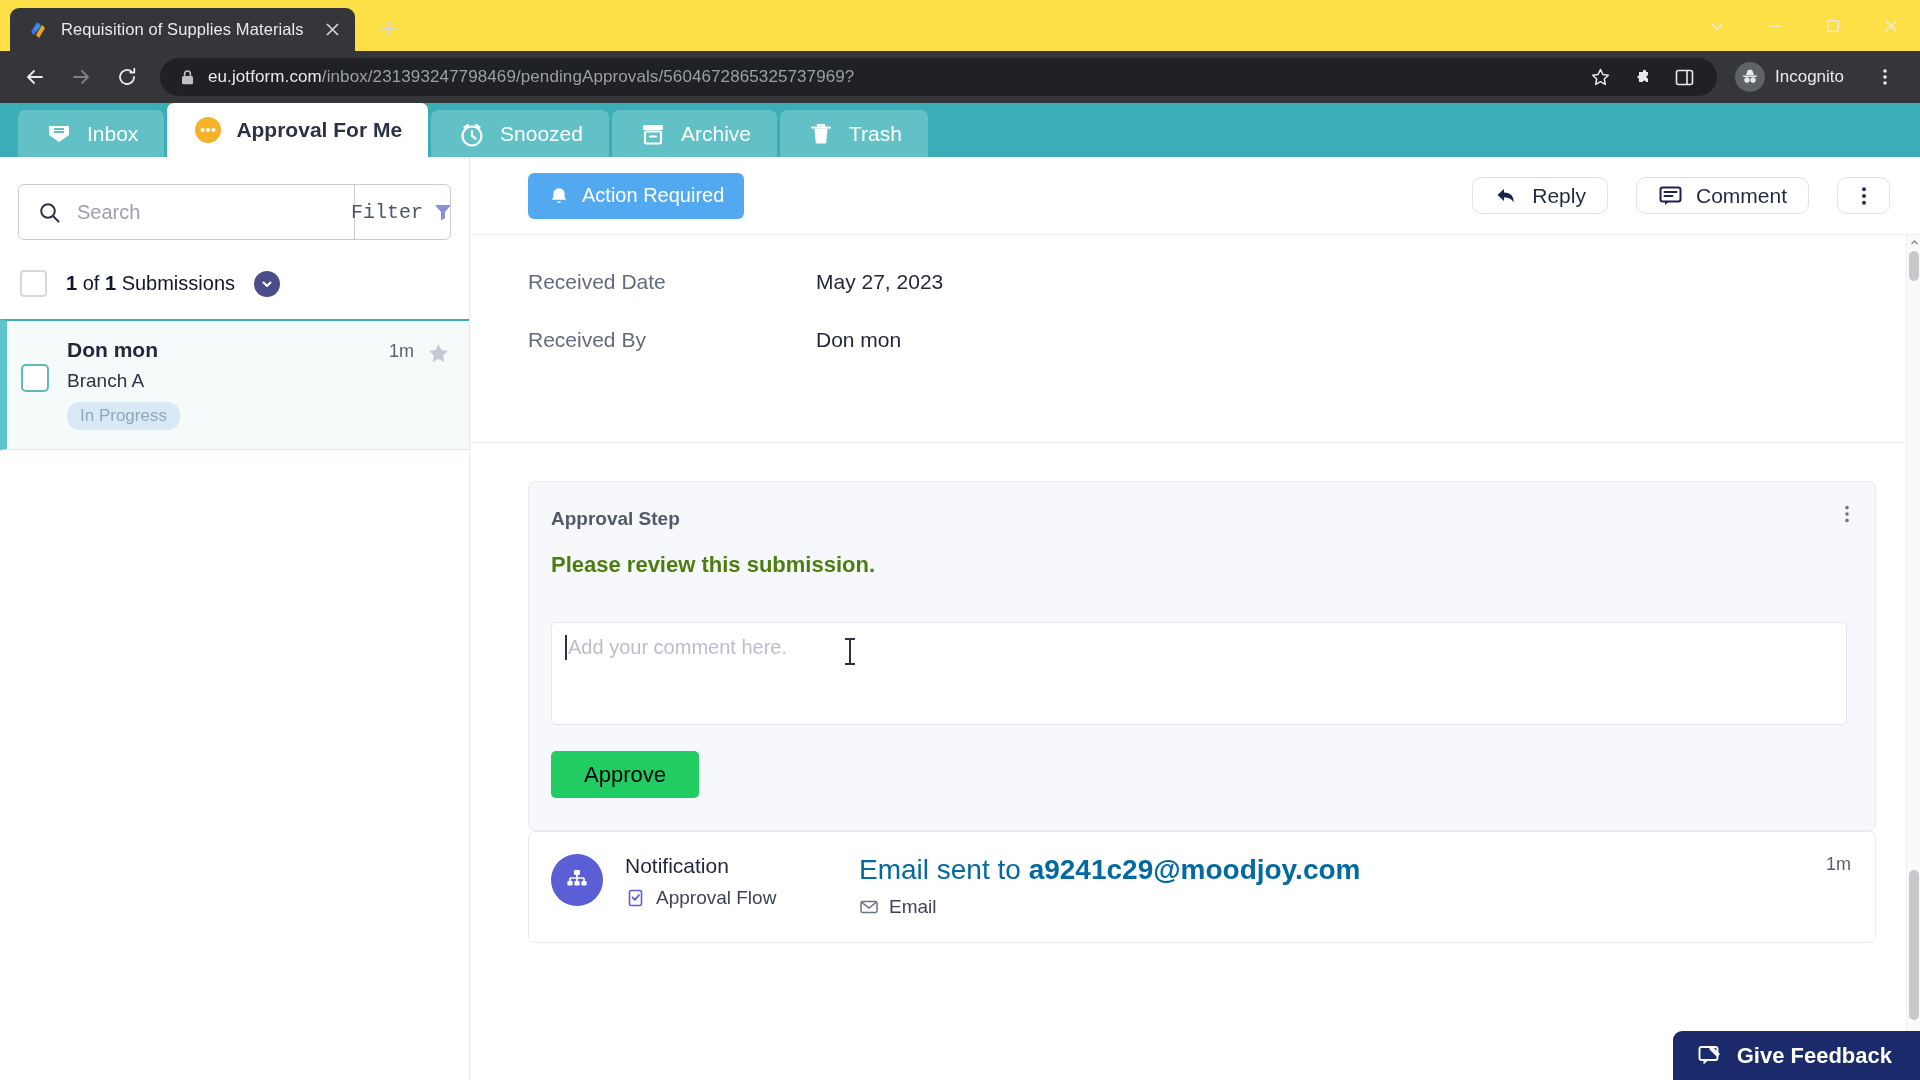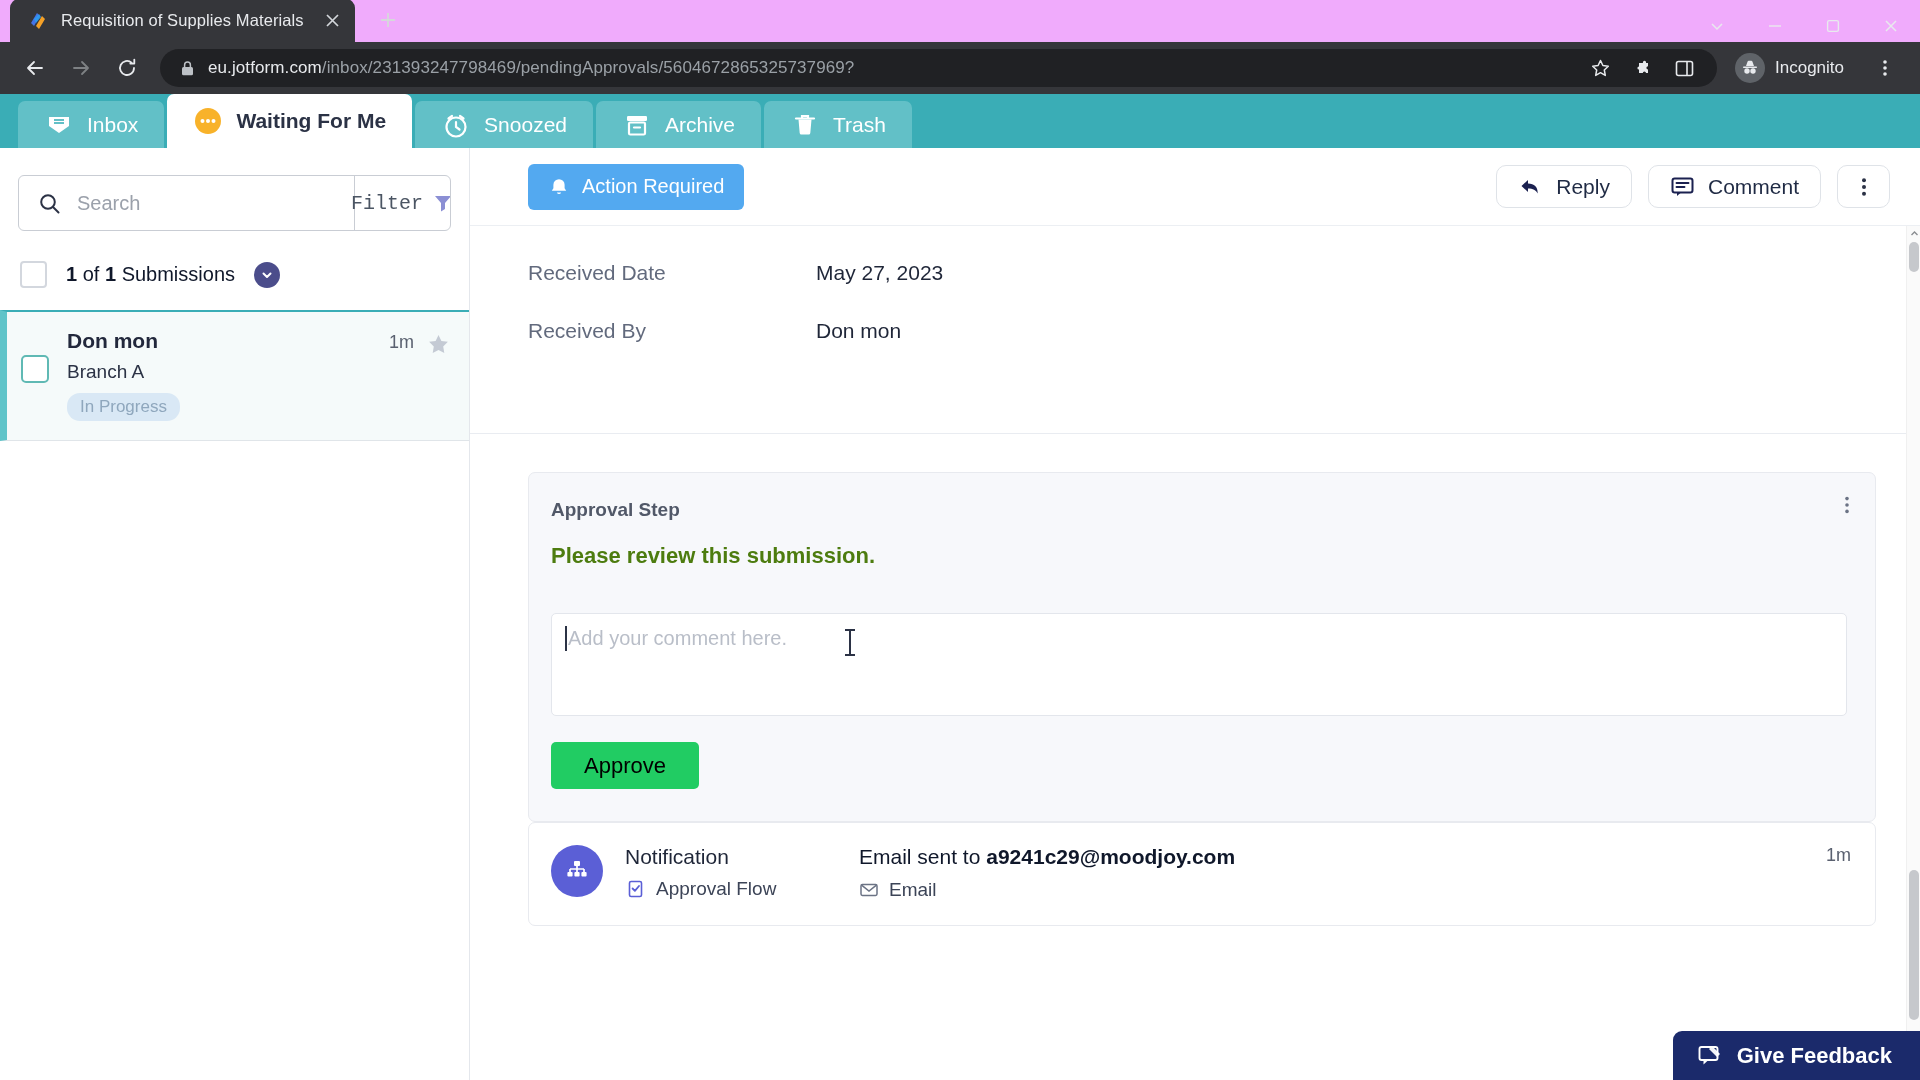--- a/index.html
+++ b/index.html
@@ -7,22 +7,22 @@
   body {
     font-family: "Liberation Sans", sans-serif;
     background: #ffffff;
     -webkit-font-smoothing: antialiased;
   }
 
   
   .browser { width: 1920px; height: 1080px; display: flex; flex-direction: column; }
 
   .tabstrip {
-    height: 42px;
-    background: #f0abfc;
+    height: 51px;
+    background: #fde047;
     display: flex;
     align-items: flex-end;
     padding-left: 10px;
     position: relative;
     flex: none;
   }
   .tab {
     height: 43px;
     width: 345px;
     background: #35363a;
@@ -231,29 +231,29 @@
     color: #fff;
     border-radius: 6px;
     height: 46px;
     display: flex; align-items: center; gap: 12px;
     padding: 0 20px;
     font-size: 20px;
     font-weight: 500;
   }
   .toolbar-spacer { flex: 1; }
   .tb-btn {
-    height: 43px;
+    height: 37px;
     border: 1px solid #dfe3e8;
     border-radius: 10px;
     display: flex; align-items: center; gap: 13px;
     padding: 0 21px;
     font-size: 21px;
     color: #1f2a44;
     background: #fff;
-    margin-left: 16px;
+    margin-left: 28px;
   }
   .tb-btn.square { width: 53px; padding: 0; justify-content: center; }
 
   .scroll-area { flex: 1; overflow: hidden; position: relative; display: flex; }
   .scroll-inner { flex: 1; min-width: 0; padding: 0 30px 0 58px; overflow: hidden; }
 
   .kv-list { padding-top: 18px; }
   .kv-row { display: flex; align-items: flex-start; padding: 17px 0; }
   .kv-key { width: 288px; flex: none; font-size: 21px; color: #626a7d; }
   .kv-val { font-size: 21px; color: #1f2638; }
@@ -315,21 +315,21 @@
   }
   .notif-avatar {
     width: 52px; height: 52px; border-radius: 50%;
     background: #5b5fd6; flex: none;
     display: flex; align-items: center; justify-content: center;
   }
   .notif-col-a { width: 212px; flex: none; }
   .notif-name { font-size: 21px; color: #1f2638; margin-bottom: 9px; }
   .notif-flow { display: flex; align-items: center; gap: 9px; font-size: 19px; color: #3c4457; }
   .notif-col-b { flex: 1; min-width: 0; }
-  .notif-sent { font-size: 21px; color: #0f172a; margin-bottom: 10px; }
+  .notif-sent { font-size: 28px; color: #0369a1; margin-bottom: 10px; }
   .notif-sent b { font-weight: 700; }
   .notif-email { display: flex; align-items: center; gap: 10px; font-size: 19px; color: #3c4457; }
   .notif-time { font-size: 18px; color: #5a6170; flex: none; }
 
   .scrollbar {
     width: 14px; flex: none; background: #fafafa; position: relative;
     border-left: 1px solid #f0f0f0;
   }
   .sb-thumb { position: absolute; left: 2px; width: 10px; border-radius: 5px; background: #c6c8cc; }
   .sb-arrow { position: absolute; left: 0; width: 14px; height: 14px; display:flex; align-items:center; justify-content:center; color:#8a8d91; }
@@ -480,21 +480,21 @@
 
       <div class="navtab active">
         <span class="tabicon">
           <svg width="30" height="30" viewBox="0 0 30 30">
             <circle cx="15" cy="15" r="13" fill="#f8b22a"></circle>
             <circle cx="9.5" cy="15" r="2" fill="#fff"></circle>
               <circle cx="15" cy="15" r="2" fill="#fff"></circle>
               <circle cx="20.5" cy="15" r="2" fill="#fff"></circle>
           </svg>
         </span>
-        <span>Waiting For Me</span>
+        <span>Approval For Me</span>
       </div>
 
       <div class="navtab">
         <span class="tabicon">
           <svg width="28" height="28" viewBox="0 0 28 28">
             <circle cx="14" cy="16" r="9.5" stroke="#fff" stroke-width="2.2" fill="none"></circle>
             <path d="M14 11 V16 L17.5 18.5" stroke="#fff" stroke-width="2.2" fill="none" stroke-linecap="round"></path>
             <path d="M6.5 7.5 L10 5" stroke="#fff" stroke-width="2.2" stroke-linecap="round"></path>
             <path d="M21.5 7.5 L18 5" stroke="#fff" stroke-width="2.2" stroke-linecap="round"></path>
           </svg>

